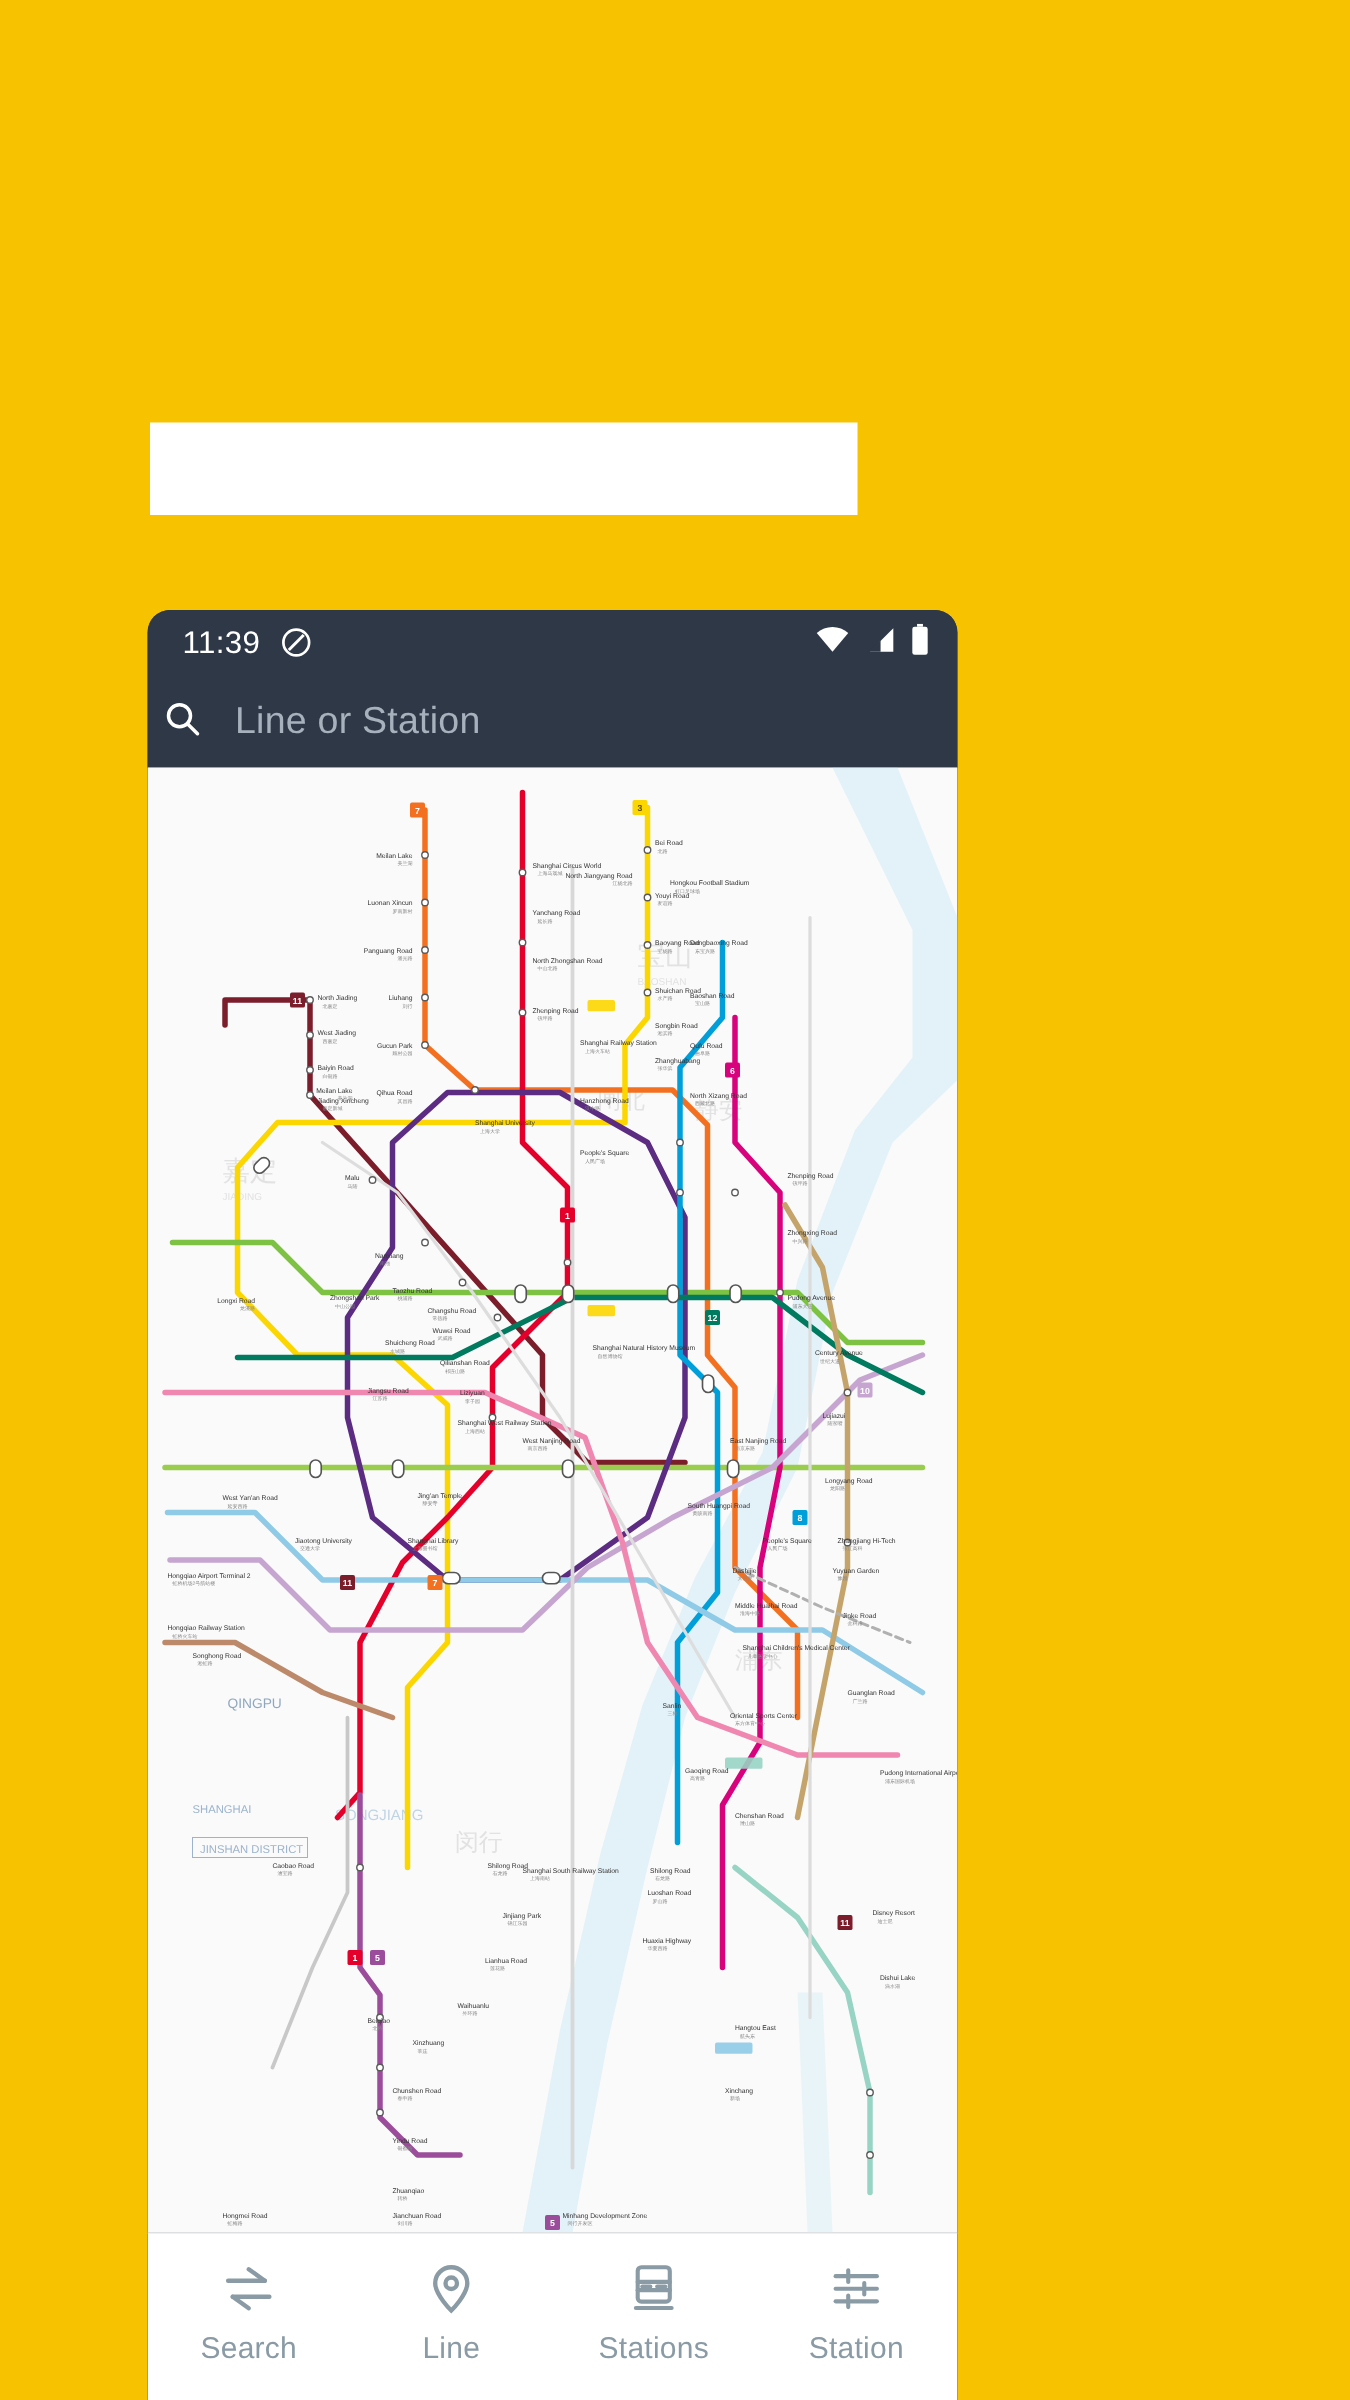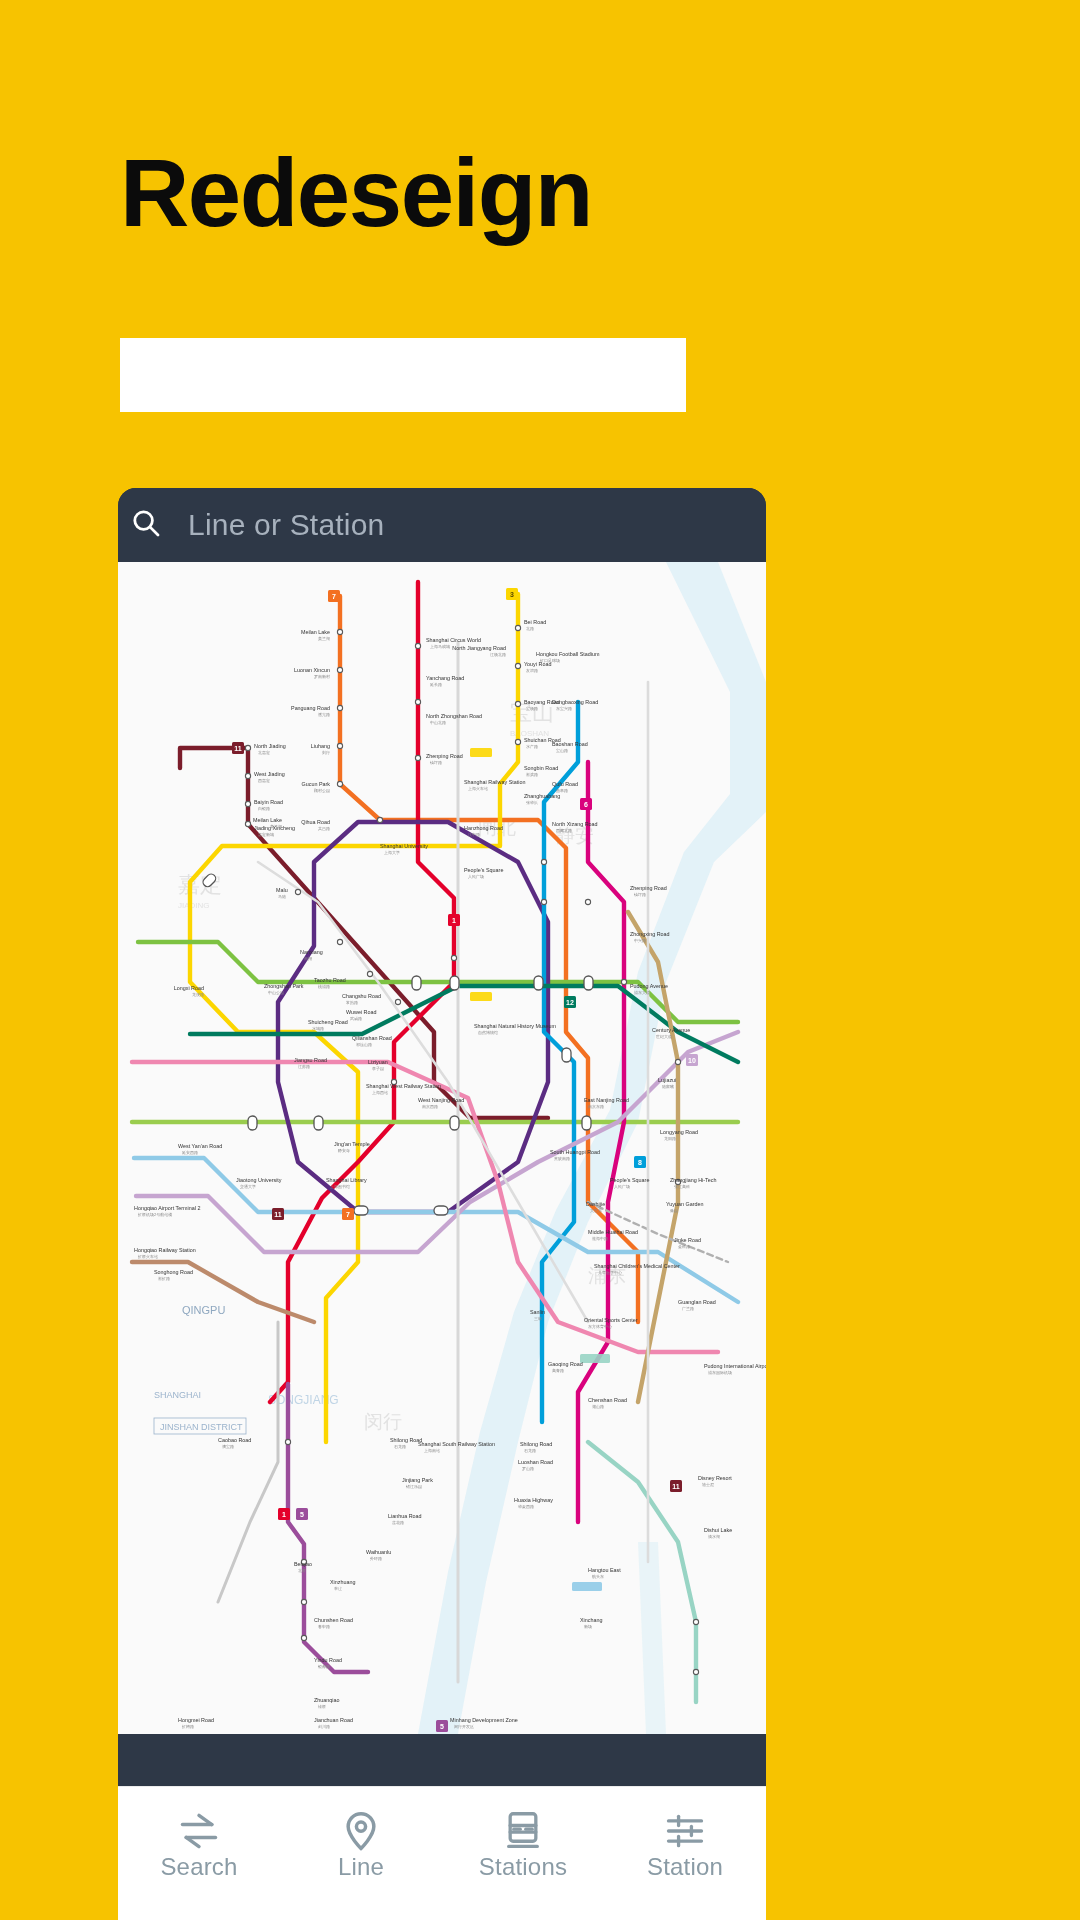--- a/index.html
+++ b/index.html
@@ -106,40 +106,68 @@
     border-top: 1px solid #ECECEC;
     display: flex;
     align-items: flex-start;
     padding-top: 22px;
   }
   .navitem {
     flex: 1;
     display: flex;
     flex-direction: column;
     align-items: center;
+    gap: 12px;
   }
   .navlabel {
     font-size: 24px;
     color: #8A9BA5;
     letter-spacing: 0.2px;
   }
   .navitem.active .navlabel { color: #00C853; }
   .navicon { width: 44px; height: 44px; display: block; }
 </style>
 </head>
 <body>
 
 <div class="white-bar"></div>
 
 <div class="headline-block">
-  <div class="headline-line">Redeseign</div>
 </div>
 
 <div class="phone">
 
+  <div class="statusbar">
+    <span class="status-time">11:39</span>
+    <span class="status-dnd">
+      <svg width="26" height="26" viewBox="0 0 24 24">
+          <circle cx="12" cy="12" r="9.5" fill="none" stroke="#fff" stroke-width="2"></circle>
+          <line x1="6.5" y1="17.5" x2="17.5" y2="6.5" stroke="#fff" stroke-width="2.2"></line>
+        </svg>
+    </span>
+    <span class="status-right">
+      <span>
+        <svg width="28" height="22" viewBox="0 0 24 18">
+            <path d="M12 17 L1.2 4.2 A16 16 0 0 1 22.8 4.2 Z" fill="#fff"></path>
+          </svg>
+      </span>
+      <span>
+        <svg width="26" height="22" viewBox="0 0 22 18">
+            <path d="M20 1 L20 17 L4 17 Z" fill="#fff"></path>
+            <path d="M11.4 9.2 L2.5 17 L11.4 17 Z" fill="#2E3847"></path>
+          </svg>
+      </span>
+      <span>
+        <svg width="16" height="26" viewBox="0 0 12 22">
+            <rect x="4" y="0" width="4" height="2" fill="#fff"></rect>
+            <rect x="0.8" y="2" width="10.4" height="19" rx="1.6" fill="#fff"></rect>
+          </svg>
+      </span>
+    </span>
+  </div>
 
   <div class="searchbar">
     <span>
       <svg width="32" height="32" viewBox="0 0 24 24">
           <circle cx="10.2" cy="10.2" r="6.6" fill="none" stroke="#fff" stroke-width="2.1"></circle>
           <line x1="15.1" y1="15.1" x2="21" y2="21" stroke="#fff" stroke-width="2.1" stroke-linecap="round"></line>
         </svg>
     </span>
     <span class="search-ph">Line or Station</span>
   </div>

